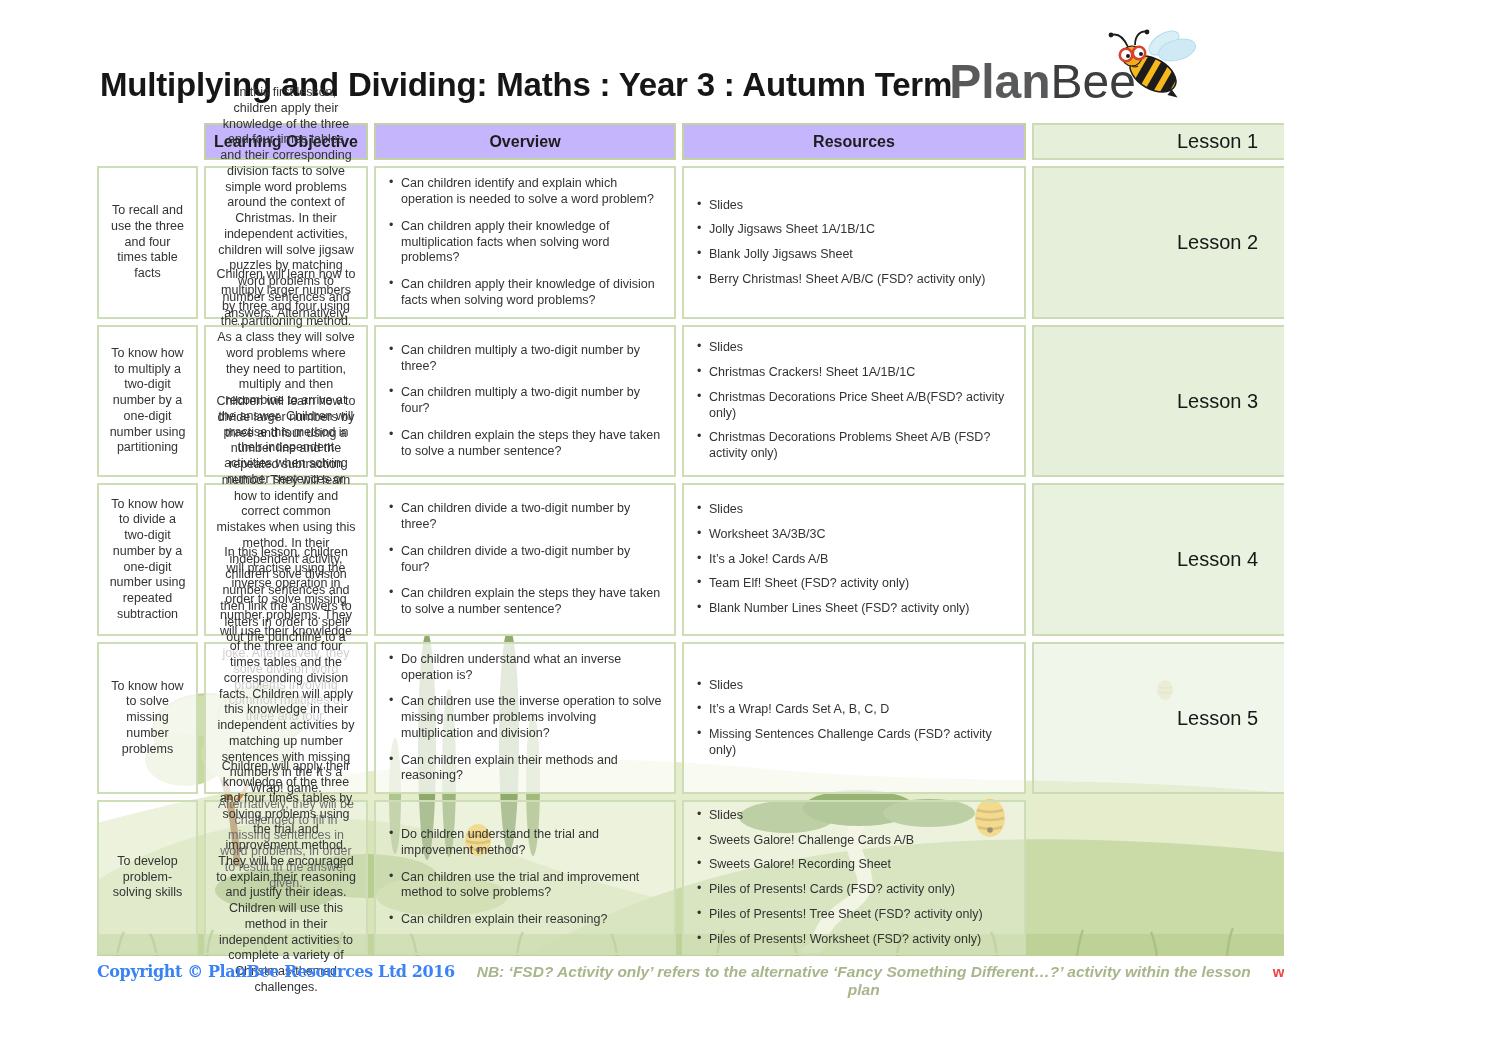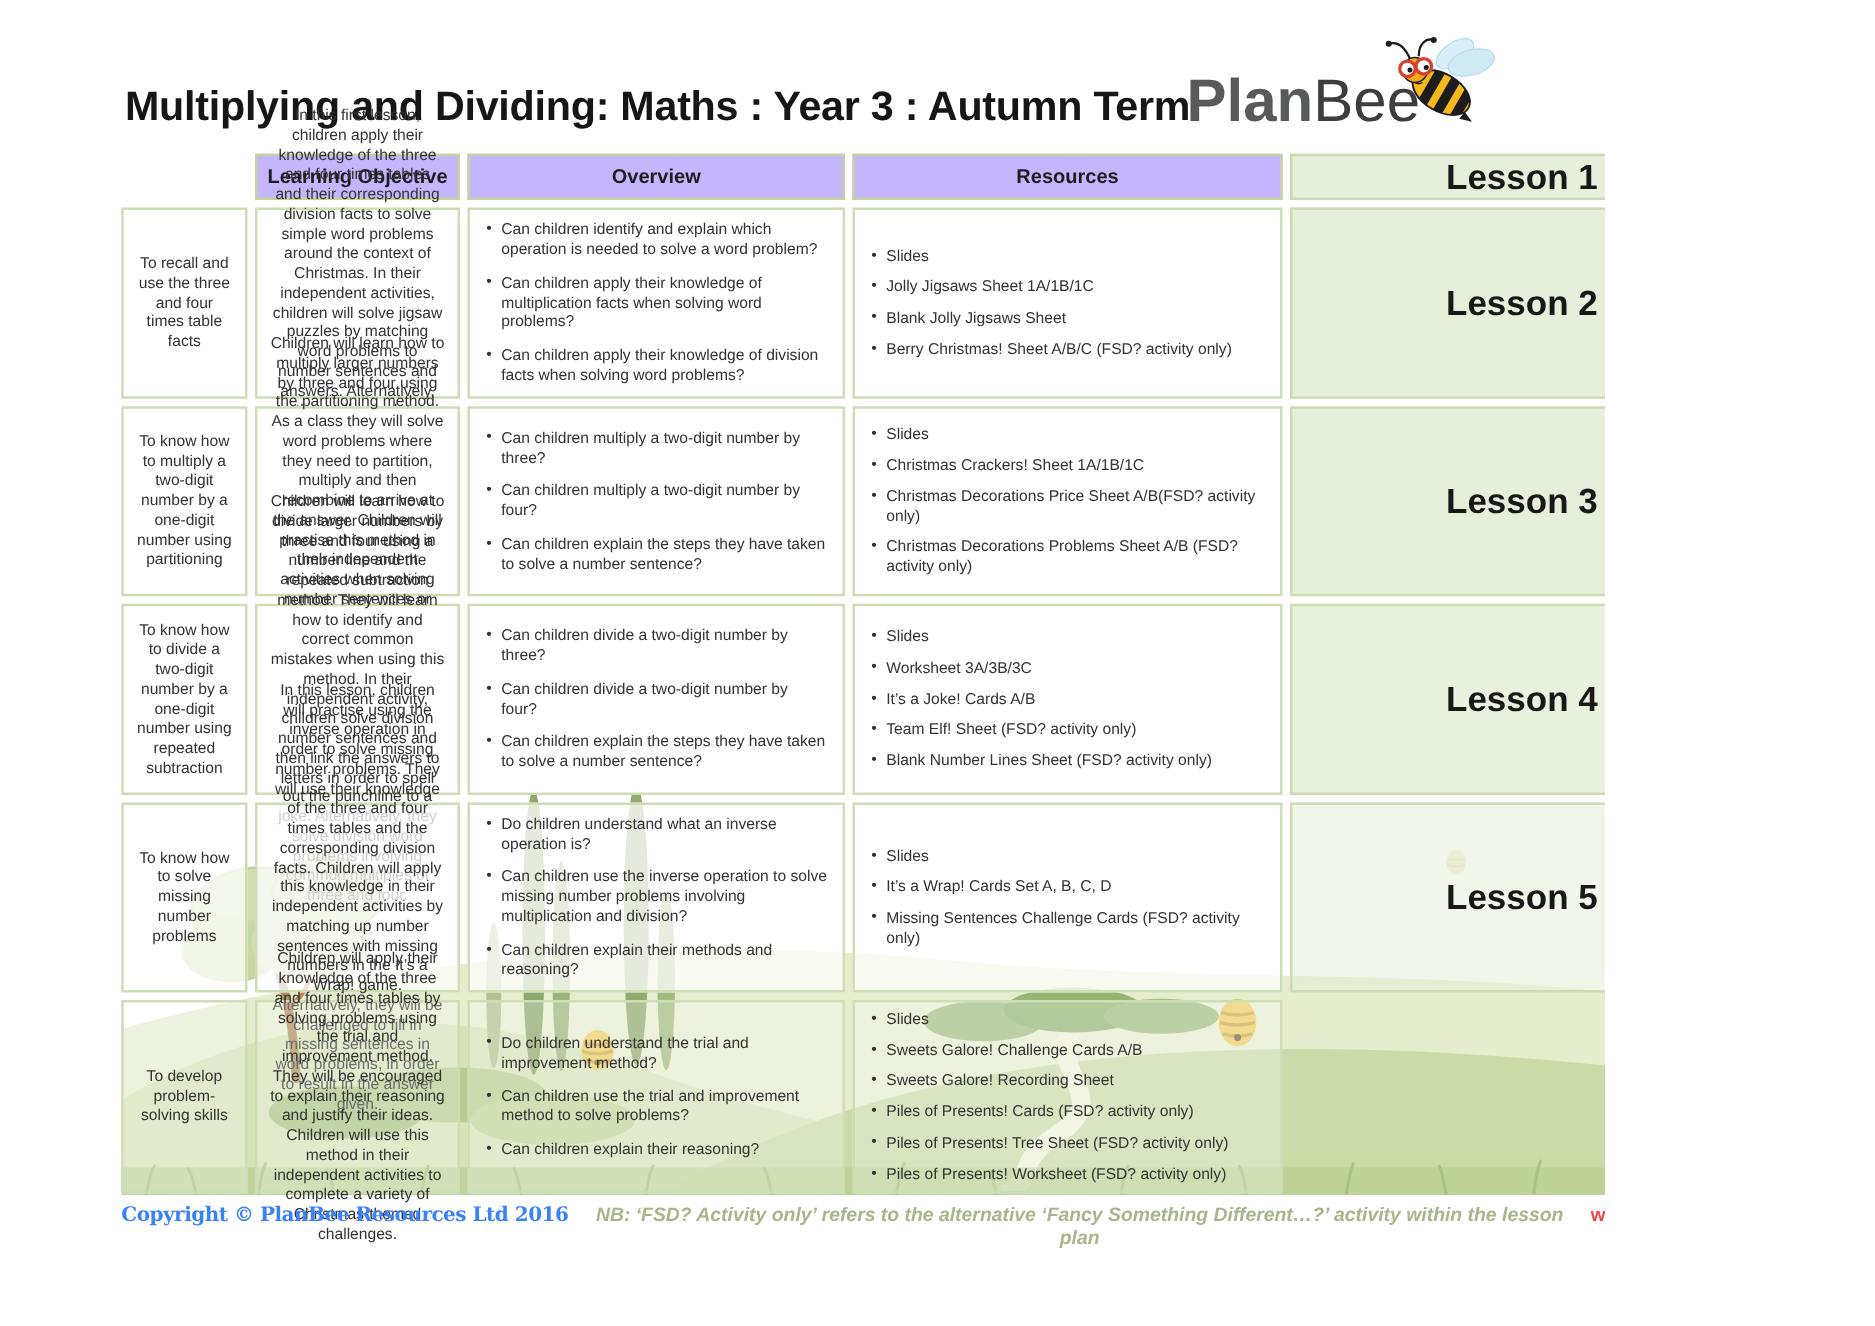--- a/index.html
+++ b/index.html
@@ -28,21 +28,21 @@
   .cell{box-sizing:border-box;}
   .corner{background:transparent;}
   .hcell{
     background:#c4b5fd;border:2px solid #c2d3a1;
     display:flex;align-items:center;justify-content:center;
     font-weight:700;font-size:16px;color:#1d1d1d;
   }
   .lesson-cell{
     background:#e5efd9;border:2px solid #ccdbb3;
     display:flex;align-items:center;justify-content:center;
-    font-weight:700;font-size:28px;color:#181818;
+    font-weight:400;font-size:20px;color:#181818;
   }
   .body-cell{
     background:#ffffff;border:2px solid #cdddb5;
     display:flex;flex-direction:column;align-items:center;justify-content:center;
     font-size:12.5px;line-height:1.26;color:#333;
   }
   .objective-cell,.overview-cell{text-align:center;padding:6px 10px;}
   .list-cell{padding:10px 12px;align-items:stretch;}
   .blist{margin:0;padding:0;list-style:none;display:flex;flex-direction:column;gap:11px;}
   .res .blist{gap:9px;}

